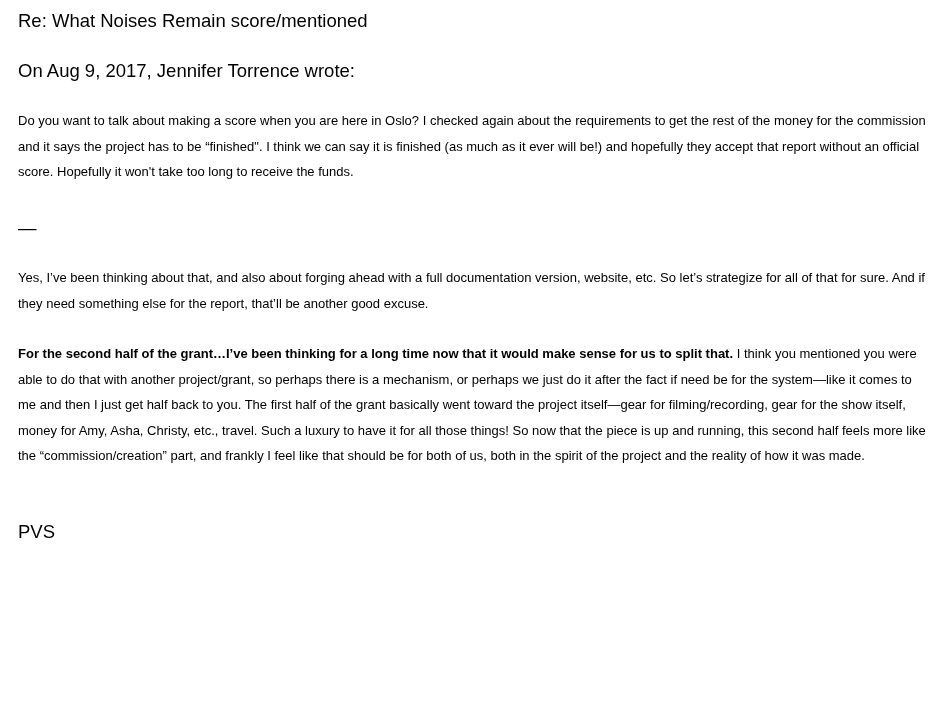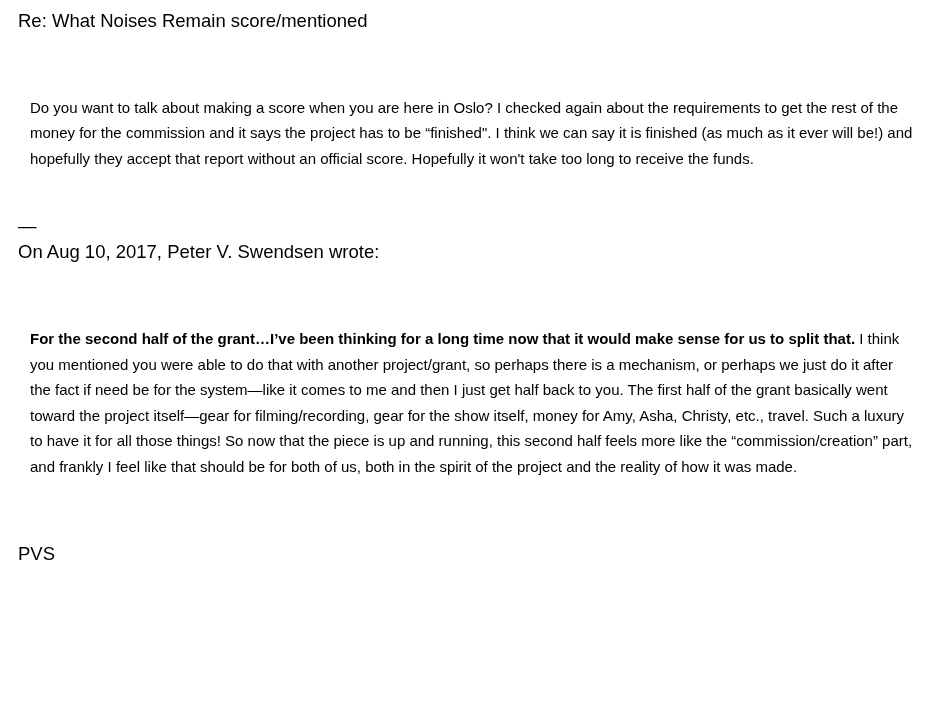--- a/index.html
+++ b/index.html
@@ -12,23 +12,23 @@
     height: 704px;
     font-family: "Liberation Sans", sans-serif;
     color: #000000;
     overflow: hidden;
   }
   .email-body {
     padding: 8px 22px 0 18px;
     box-sizing: border-box;
   }
   .para {
-    font-size: 15px;
+    font-size: 13px;
     line-height: 25.5px;
-    margin: 12px;
+    margin: 0;
     padding: 0;
   }
   .gap-sm { height: 24px; }
   .gap-md { height: 25px; }
   .gap-lg { height: 30px; }
   .bold { font-weight: bold; }
   .subject {
     font-size: 18.5px;
     line-height: 25.5px;
   }
@@ -48,33 +48,34 @@
 </style>
 </head>
 <body>
 
 <div class="email-body">
 
   <div class="subject">Re: What Noises Remain score/mentioned</div>
 
   <div class="gap-sm"></div>
 
+  <div class="attrib">On Aug 9, 2017, Jennifer Torrence wrote:</div>
 
   <div class="gap-md"></div>
 
   <p class="para">Do you want to talk about making a score when you are here in Oslo? I checked again about the requirements to get the rest of the money for the commission and it says the project has to be “finished". I think we can say it is finished (as much as it ever will be!) and hopefully they accept that report without an official score. Hopefully it won't take too long to receive the funds.</p>
 
   <div class="gap-lg"></div>
 
   <div class="dash">—</div>
 
-  <div class="attrib">On Aug 10, 2017, Peter V. Swendsen wrote:</div>
 
   <div class="gap-md"></div>
 
+  <p class="para">Yes, I’ve been thinking about that, and also about forging ahead with a full documentation version, website, etc. So let’s strategize for all of that for sure. And if they need something else for the report, that’ll be another good excuse.</p>
 
   <div class="gap-md"></div>
 
   <p class="para"><span class="bold">For the second half of the grant…I’ve been thinking for a long time now that it would make sense for us to split that.</span><span> I think you mentioned you were able to do that with another project/grant, so perhaps there is a mechanism, or perhaps we just do it after the fact if need be for the system—like it comes to me and then I just get half back to you. The first half of the grant basically went toward the project itself—gear for filming/recording, gear for the show itself, money for Amy, Asha, Christy, etc., travel. Such a luxury to have it for all those things! So now that the piece is up and running, this second half feels more like the “commission/creation” part, and frankly I feel like that should be for both of us, both in the spirit of the project and the reality of how it was made.</span></p>
 
   <div class="gap-md"></div>
 
 
   <div class="gap-md"></div>
 

